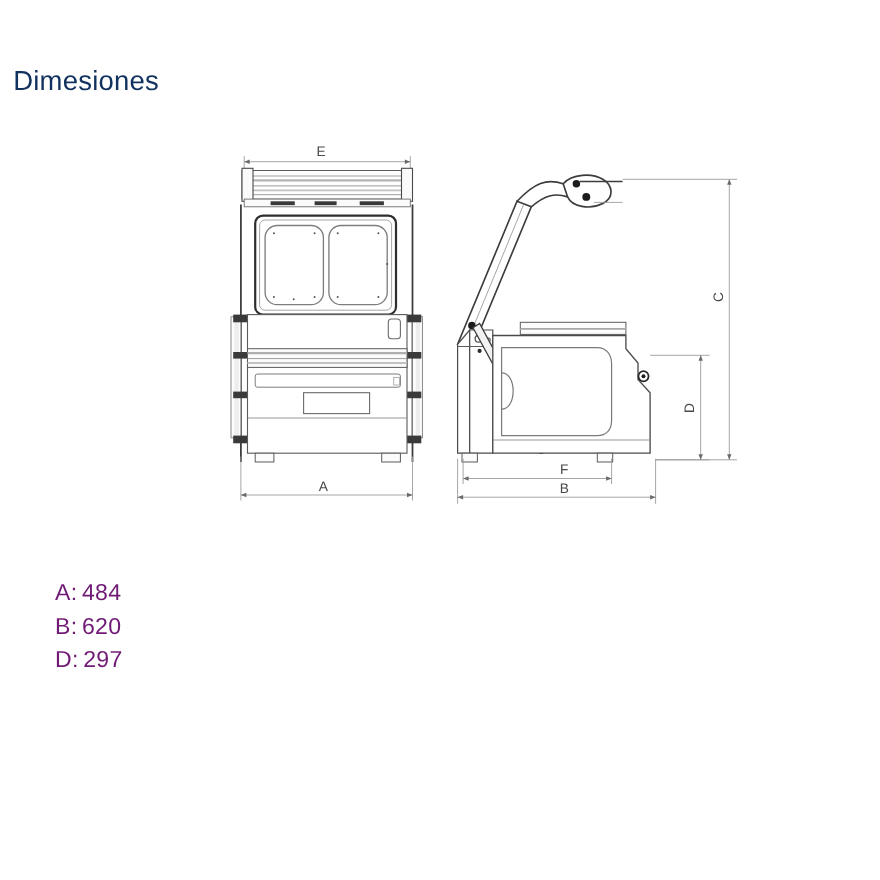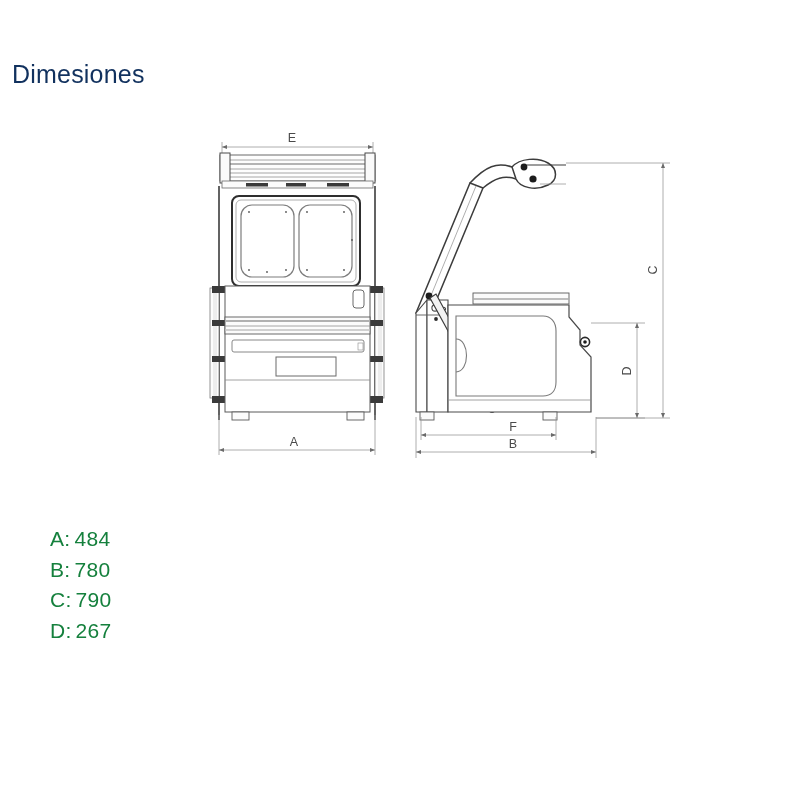--- a/index.html
+++ b/index.html
@@ -43,21 +43,21 @@
   }
   #dimension-legend {
     position: absolute;
     left: 50px;
     top: 524px;
     width: 300px;
   }
   .legend-row {
     font-size: 21px;
     line-height: 30.5px;
-    color: #15803d;
+    color: #701a75;
     white-space: nowrap;
     letter-spacing: 0.3px;
   }
   .legend-key {
     display: inline-block;
   }
   .legend-val {
     display: inline-block;
     margin-left: 4px;
   }
@@ -265,23 +265,20 @@
       </g>
 
     </svg>
   </div>
 
   <div id="dimension-legend">
     <div class="legend-row">
       <span class="legend-key">A:</span><span class="legend-val">484</span>
     </div>
     <div class="legend-row">
-      <span class="legend-key">B:</span><span class="legend-val">780</span>
+      <span class="legend-key">B:</span><span class="legend-val">620</span>
     </div>
     <div class="legend-row">
-      <span class="legend-key">C:</span><span class="legend-val">790</span>
-    </div>
-    <div class="legend-row">
-      <span class="legend-key">D:</span><span class="legend-val">267</span>
+      <span class="legend-key">D:</span><span class="legend-val">297</span>
     </div>
   </div>
 
 </div>
 
 </body></html>

